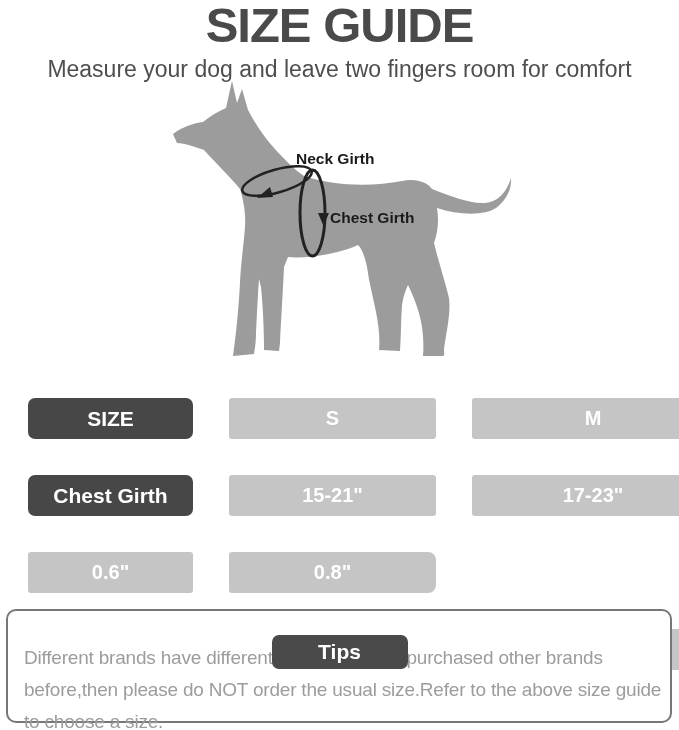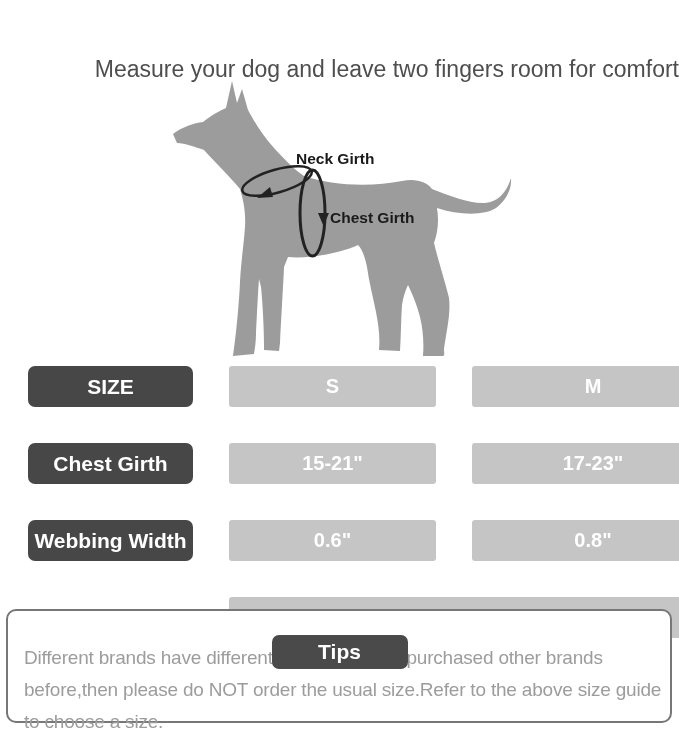--- a/index.html
+++ b/index.html
@@ -5,28 +5,28 @@
   html,body{margin:0;padding:0;background:#fff;}
   .page{
     position:relative;width:679px;height:730px;background:#ffffff;overflow:hidden;
     font-family:"Liberation Sans", sans-serif;
   }
   .title{
     position:absolute;top:0;left:0;width:679px;margin:0;text-align:center;
     font-size:49px;line-height:50px;font-weight:bold;letter-spacing:-1px;color:#4a4a4a;
   }
   .subtitle{
-    position:absolute;top:55px;left:0;width:679px;margin:0;text-align:right;
+    position:absolute;top:55px;left:0;width:679px;margin:0;text-align:center;
     font-size:23px;line-height:28px;font-weight:normal;color:#4e4e4e;
   }
   .dog-figure{position:absolute;left:140px;top:77px;width:410px;height:300px;}
   .diagram-label{font-family:"Liberation Sans",sans-serif;font-weight:600;}
 
   .size-table{
-    position:absolute;left:28px;top:366px;width:621px;
+    position:absolute;left:28px;top:398px;width:621px;
     display:grid;grid-template-columns:165px 207px 242px;
     column-gap:3.5px;row-gap:8px;gap:36px;
   }
   .cell{height:41px;display:flex;align-items:center;justify-content:center;box-sizing:border-box;}
   .cell.dark{
     background:#474747;color:#ffffff;font-weight:bold;font-size:21px;border-radius:7px;
   }
   .cell.light{
     background:#c5c5c5;color:#ffffff;font-weight:bold;font-size:20px;border-radius:3px;
   }
@@ -45,20 +45,21 @@
   .tips-text{
     position:absolute;left:24px;top:623px;width:642px;z-index:2;
     font-size:19px;line-height:32px;letter-spacing:-0.2px;color:#9c9c9c;
   }
 </style>
 </head>
 <body>
 
 <div class="page">
 
+  <h1 class="title">SIZE GUIDE</h1>
   <p class="subtitle">Measure your dog and leave two fingers room for comfort</p>
 
   <div class="dog-figure">
     <svg width="410" height="300" viewBox="0 0 410 300" xmlns="http://www.w3.org/2000/svg">
       <path fill="#9c9c9c" d="M33,57 C42,50 54,46 63,45 C72,38 79,34 86,31 L92,4 L97,26 L102,12 L108,33
            C114,44 122,58 134,71 C146,84 155,93 164,99 C192,109 232,110 262,104
            C276,101 287,105 292,112 C310,119 330,127 345,126 C359,125 367,114 371,101
            C372,112 366,124 356,131 C344,139 318,138 297,131 C299,143 298,155 294,166
            C298,183 305,204 309,221 C311,237 306,256 304,272 C304,276 305,278 303,279
            L283,279 C284,266 283,252 280,240 C277,228 272,216 268,208
@@ -82,21 +83,20 @@
 
   <div class="size-table">
     <div class="cell dark">SIZE</div>
     <div class="cell light">S</div>
     <div class="cell light last">M</div>
 
     <div class="cell dark">Chest Girth</div>
     <div class="cell light">15-21"</div>
     <div class="cell light last">17-23"</div>
 
-    <div class="cell dark">Webbing Width</div>
     <div class="cell light">0.6"</div>
     <div class="cell light last">0.8"</div>
 
     <div class="cell light span2">59"</div>
   </div>
 
   <div class="tips-badge">Tips</div>
   <div class="tips-box"></div>
   <p class="tips-text">Different brands have different size data.if you purchased other brands before,then please do NOT order the usual size.Refer to the above size guide to choose a size.</p>
 

